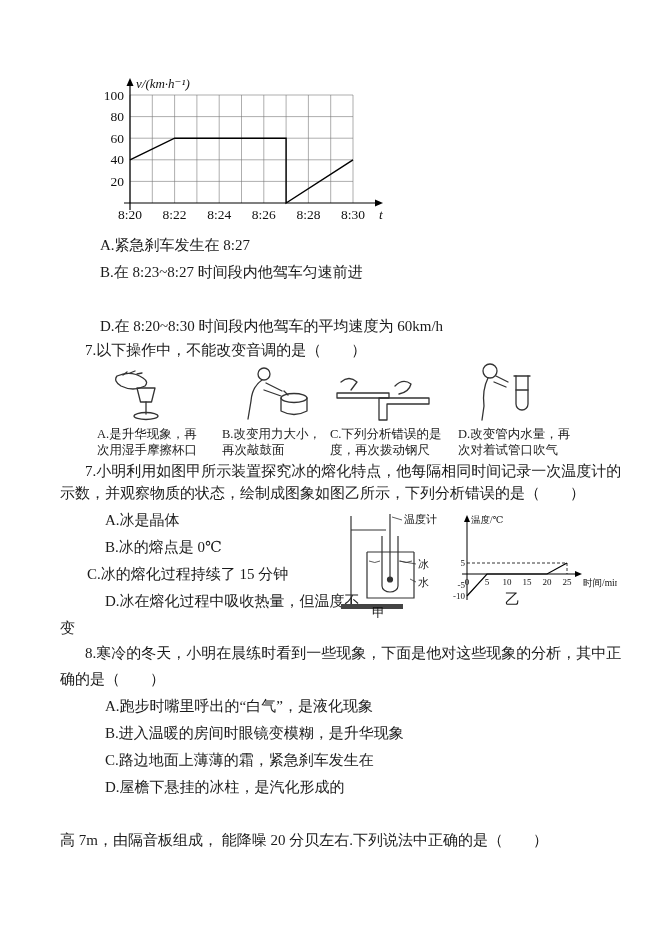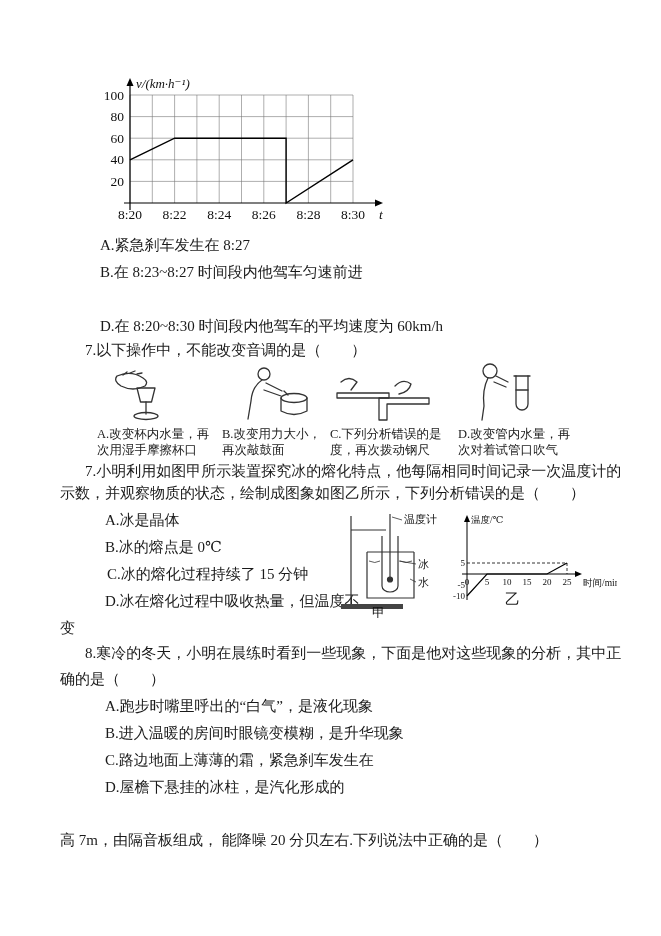--- a/index.html
+++ b/index.html
@@ -103,34 +103,34 @@
     <g fill="none" stroke="#333" stroke-width="1.3" stroke-linecap="round" stroke-linejoin="round">
       <circle cx="20" cy="11" r="7"></circle>
       <path d="M18 18 Q12 30 14 46 L12 60"></path>
       <path d="M26 16 L38 22 M24 22 L36 27"></path>
       <path d="M46 16 V44 A6 6 0 0 0 58 44 V16"></path>
       <line x1="44" y1="16" x2="60" y2="16"></line>
       <line x1="46" y1="30" x2="58" y2="30"></line>
     </g>
   </svg>
 
-  <div class="cap" style="left:97px;top:426px">A.改变杯内水量，再</div>
+  <div class="cap" style="left:97px;top:426px">A.是升华现象，再</div>
   <div class="cap" style="left:97px;top:442px">次用湿手摩擦杯口</div>
   <div class="cap" style="left:222px;top:426px">B.改变用力大小，</div>
   <div class="cap" style="left:222px;top:442px">再次敲鼓面</div>
   <div class="cap" style="left:330px;top:426px">C.下列分析错误的是</div>
   <div class="cap" style="left:330px;top:442px">度，再次拨动钢尺</div>
   <div class="cap" style="left:458px;top:426px">D.改变管内水量，再</div>
   <div class="cap" style="left:458px;top:442px">次对着试管口吹气</div>
 
   <div class="t" style="left:85px;top:462px">7.小明利用如图甲所示装置探究冰的熔化特点，他每隔相同时间记录一次温度计的</div>
   <div class="t" style="left:60px;top:484px">示数，并观察物质的状态，绘制成图象如图乙所示，下列分析错误的是（　　）</div>
   <div class="t" style="left:105px;top:511px">A.冰是晶体</div>
   <div class="t" style="left:105px;top:538px">B.冰的熔点是  0℃</div>
-  <div class="t" style="left:107px;top:565px">C.冰的熔化过程持续了  15 分钟</div>
+  <div class="t" style="left:87px;top:565px">C.冰的熔化过程持续了  15 分钟</div>
   <div class="t" style="left:105px;top:592px">D.冰在熔化过程中吸收热量，但温度不</div>
   <div class="t" style="left:60px;top:619px">变</div>
 
   <svg class="abs" style="left:338px;top:506px" width="102" height="112" viewBox="0 0 102 112">
     <g fill="none" stroke="#333" stroke-width="1.2">
       <line x1="13" y1="10" x2="13" y2="98"></line>
       <rect x="3" y="98" width="62" height="5" fill="#444" stroke="none"></rect>
       <line x1="13" y1="24" x2="48" y2="24"></line>
       <path d="M29 46 H76 M29 46 V92 H76 V46"></path>
       <path d="M44 30 V80 A8 6 0 0 0 60 80 V30"></path>

